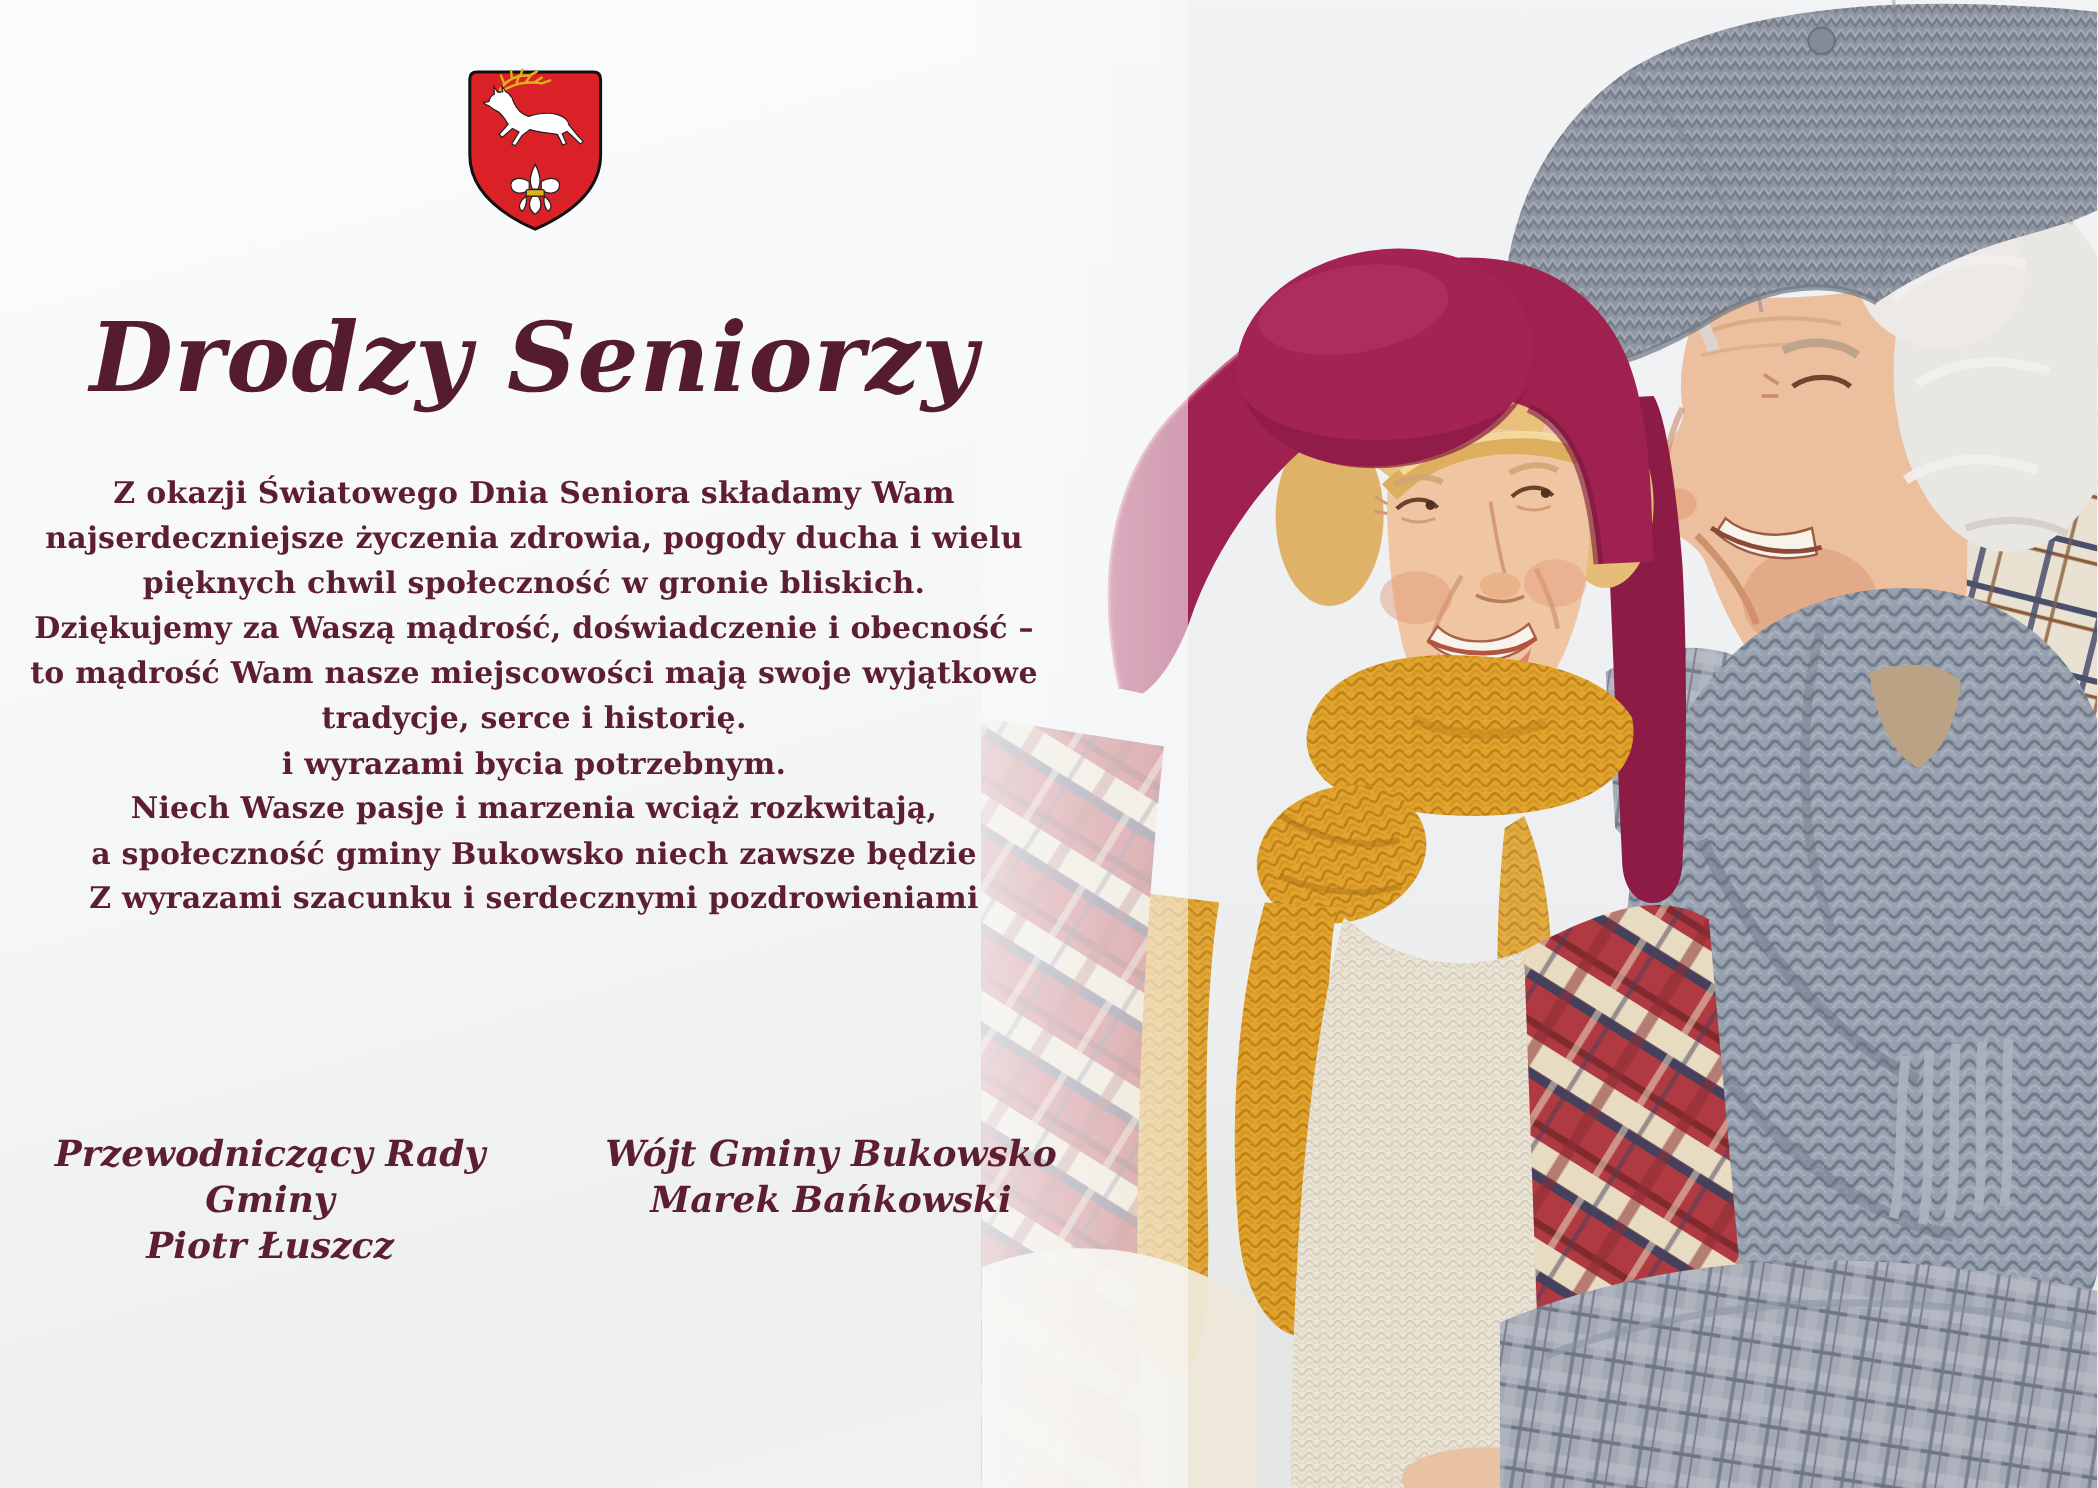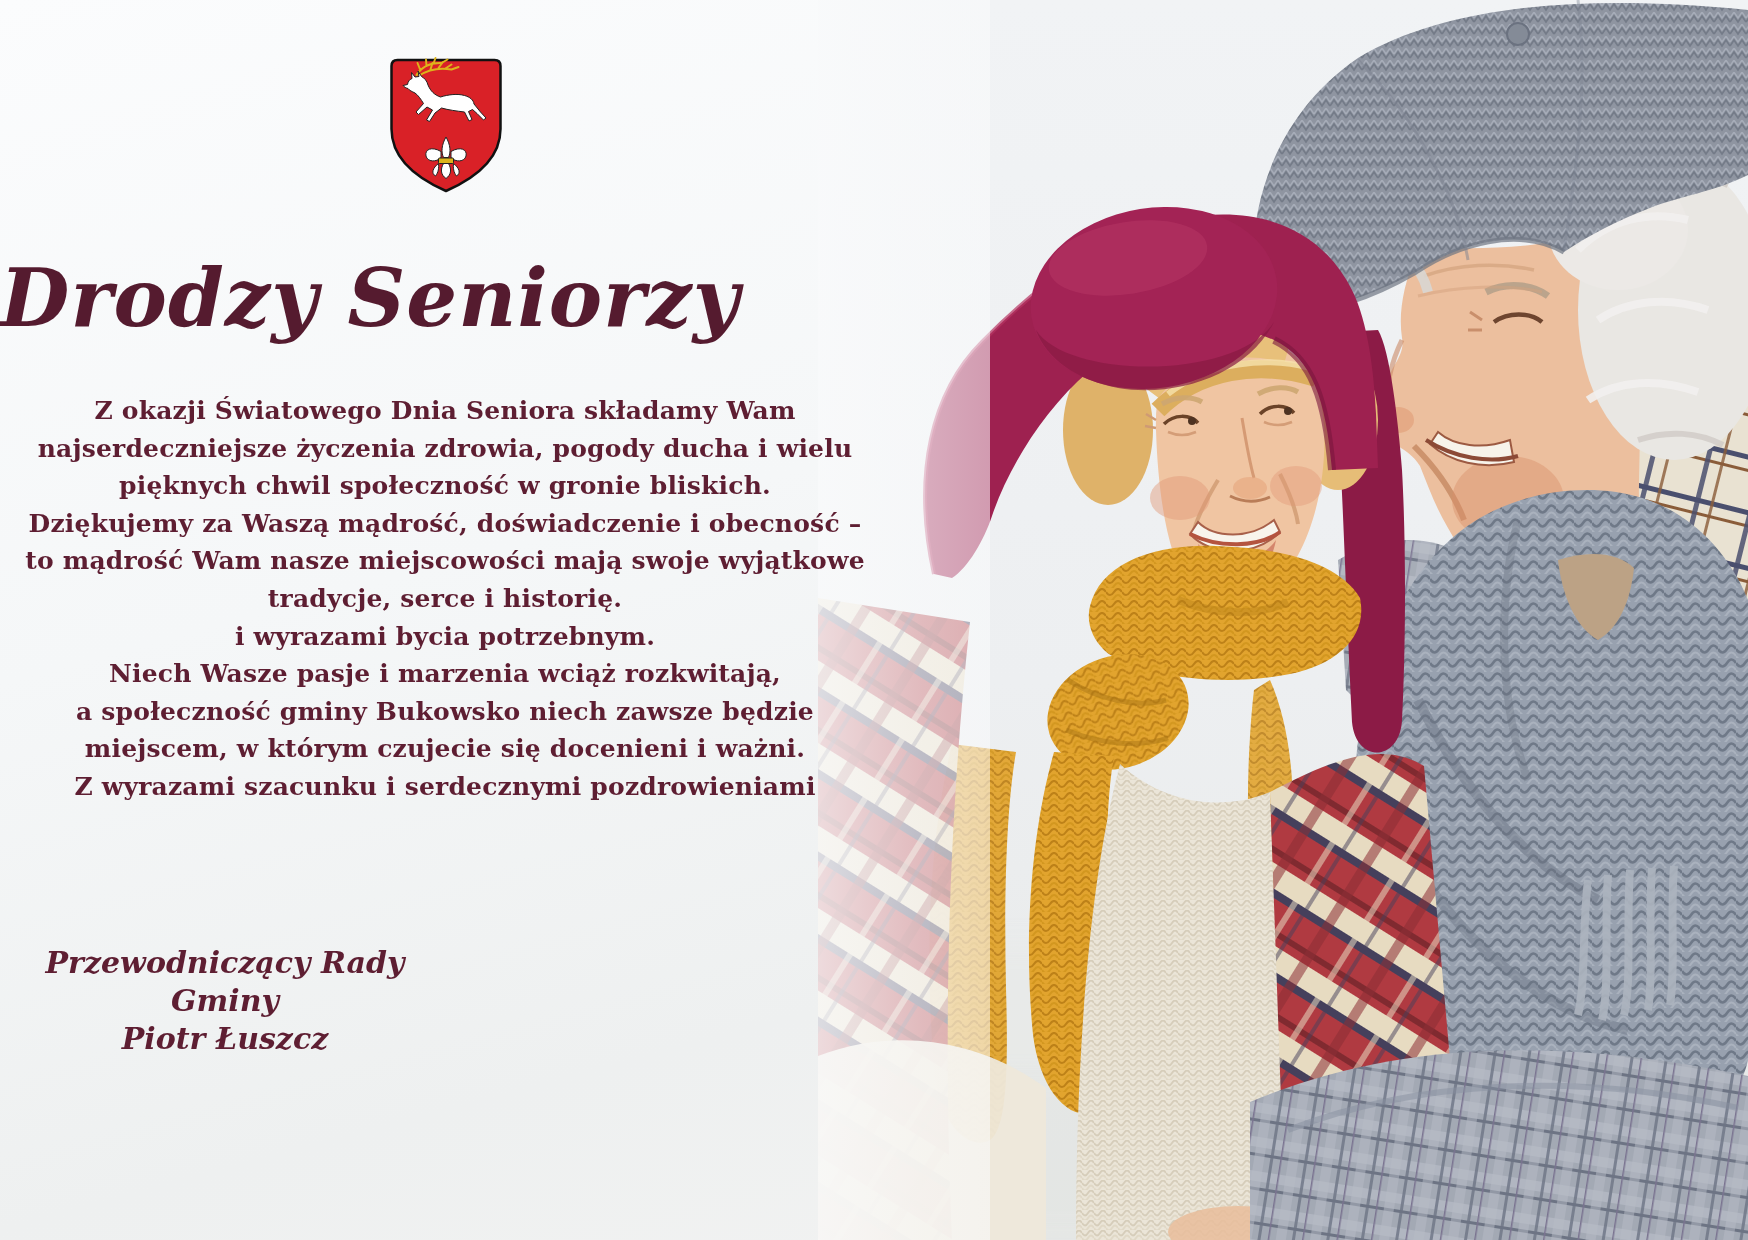--- a/index.html
+++ b/index.html
@@ -6,21 +6,21 @@
   .card {
     position:relative; width:1748px; height:1240px; overflow:hidden;
     background:linear-gradient(165deg,#fbfcfd 0%,#f5f7f8 40%,#eef0f0 72%,#f3f3f2 100%);
     font-family:"DejaVu Serif","Liberation Serif",serif;
   }
   .photo-svg { position:absolute; left:818px; top:0; width:930px; height:1240px; display:block; }
   .left-col { position:absolute; left:0; top:0; width:890px; height:1240px; }
   .crest { position:absolute; left:383px; top:55px; width:126px; height:142px; }
   .title {
     position:absolute; left:0; top:256px; width:890px; margin:0;
-    text-align:left; font-size:80px; line-height:84px;
+    text-align:center; font-size:80px; line-height:84px;
     font-weight:bold; font-style:italic; letter-spacing:1px; color:#551b2f;
   }
   .msg { position:absolute; left:0; top:392px; width:890px; text-align:center; }
   .msg div {
     font-size:25px; line-height:37.6px; font-weight:bold;
     color:#5e1e32; white-space:nowrap; letter-spacing:0.2px;
   }
   .sigs { position:absolute; left:0; top:944px; width:935px; display:flex; }
   .sig { text-align:center; font-weight:bold; font-style:italic; font-size:30px; line-height:38px; color:#5e1e32; }
   .sig-left { width:450px; }
@@ -220,25 +220,28 @@
     <div class="msg">
       <div>Z okazji Światowego Dnia Seniora składamy Wam</div>
       <div>najserdeczniejsze życzenia zdrowia, pogody ducha i wielu</div>
       <div>pięknych chwil społeczność w gronie bliskich.</div>
       <div>Dziękujemy za Waszą mądrość, doświadczenie i obecność –</div>
       <div>to mądrość Wam nasze miejscowości mają swoje wyjątkowe</div>
       <div>tradycje, serce i historię.</div>
       <div>i wyrazami bycia potrzebnym.</div>
       <div>Niech Wasze pasje i marzenia wciąż rozkwitają,</div>
       <div>a społeczność gminy Bukowsko niech zawsze będzie</div>
-      <div>miejscem, w którym czujecie się docenieni i ważni.</div>
       <div>Z wyrazami szacunku i serdecznymi pozdrowieniami</div>
     </div>
 
     <div class="sigs">
       <div class="sig sig-left">
         <div>Przewodniczący Rady Gminy</div>
         <div>Piotr Łuszcz</div>
       </div>
+      <div class="sig sig-right">
+        <div>Wójt Gminy Bukowsko</div>
+        <div>Marek Bańkowski</div>
+      </div>
     </div>
 
   </div>
 </div>
 
 </body></html>

